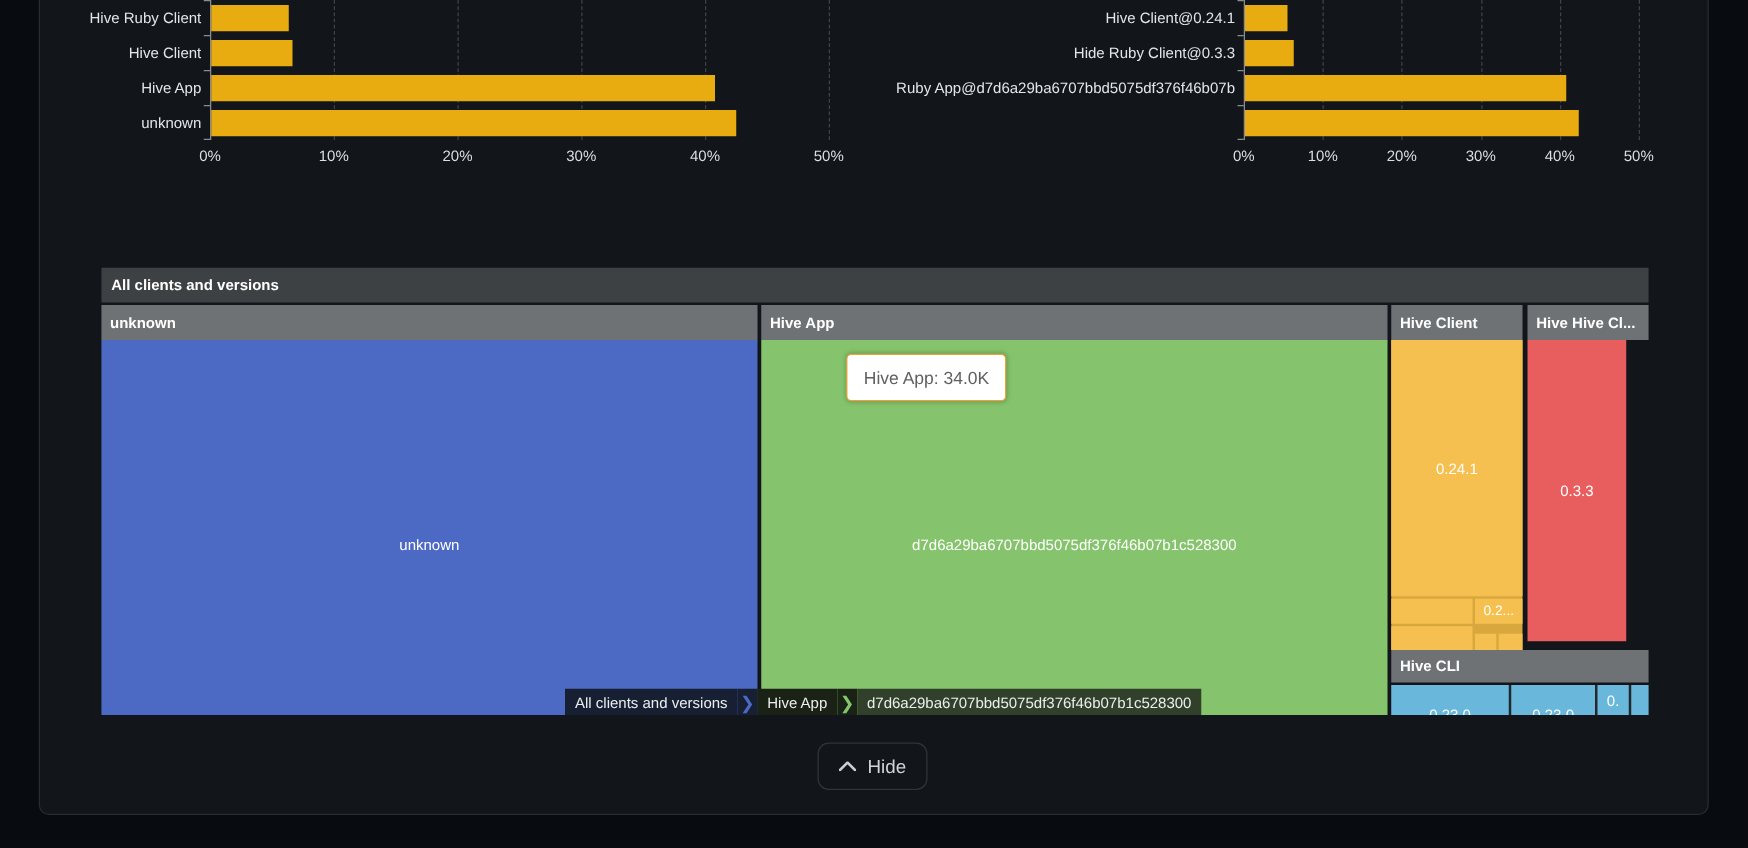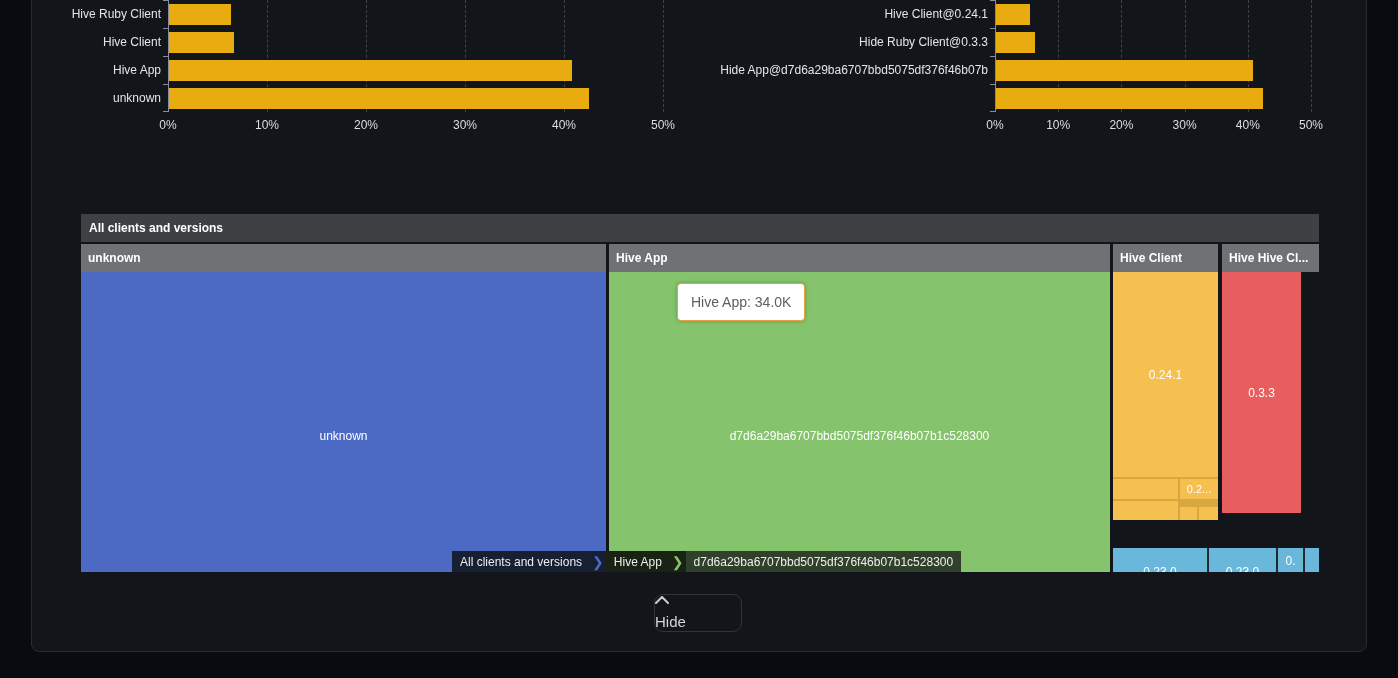--- a/index.html
+++ b/index.html
@@ -31,22 +31,22 @@
   .tm-center { display:flex; align-items:center; justify-content:center; }
 
   .tooltip { left:596px; top:69px; background:#ffffff; border:1px solid #e9a23b; border-radius:4px;
              padding:10px 13px; font-size:14px; color:#5f5f5f; white-space:nowrap; box-shadow:0 0 4px rgba(0,0,0,.25); }
 
   .breadcrumb { left:371px; top:337px; height:22px; display:flex; align-items:stretch; }
   .bc-item { color:#eceeee; font-size:12px; line-height:22px; padding:0 8px; white-space:nowrap; }
   .bc-sep { font-size:14px; font-weight:bold; line-height:22px; padding:0 2px; }
 
   .hide-btn { left:654px; top:594px; width:88px; height:38px; border:1px solid #2f343c; border-radius:9px;
-              background:transparent; display:flex; justify-content:center; gap:9px;
-              color:#d2d5da; font-size:15px; cursor:pointer;flex-direction:column; }
+              background:transparent; display:flex; align-items:center; justify-content:center; gap:9px;
+              color:#d2d5da; font-size:15px; cursor:pointer; }
 </style>
 </head>
 <body>
 
 <div class="abs panel"></div>
 
 <div class="abs chart" id="chart-left">
     <div class="abs tick-label" style="left: 146px;">0%</div>
     <div class="abs grid-line" style="left: 267px;"></div>
     <div class="abs tick-label" style="left: 245px;">10%</div>
@@ -88,21 +88,21 @@
     <div class="abs axis-line" style="left: 995px;"></div>
     <div class="abs axis-tick" style="left: 990px; top: 0px;"></div>
     <div class="abs axis-tick" style="left: 990px; top: 28px;"></div>
     <div class="abs axis-tick" style="left: 990px; top: 56px;"></div>
     <div class="abs axis-tick" style="left: 990px; top: 84px;"></div>
     <div class="abs axis-tick" style="left: 990px; top: 111px;"></div>
     <div class="abs cat-label" style="left: 640px; width: 348px; top: 4px;">Hive Client@0.24.1</div>
     <div class="abs bar" style="left: 996px; top: 4px; width: 34px; background: rgb(232, 172, 16);"></div>
     <div class="abs cat-label" style="left: 640px; width: 348px; top: 32px;">Hide Ruby Client@0.3.3</div>
     <div class="abs bar" style="left: 996px; top: 32px; width: 39px; background: rgb(232, 172, 16);"></div>
-    <div class="abs cat-label" style="left: 640px; width: 348px; top: 60px;">Hide App@d7d6a29ba6707bbd5075df376f46b07b</div>
+    <div class="abs cat-label" style="left: 640px; width: 348px; top: 60px;">Ruby App@d7d6a29ba6707bbd5075df376f46b07b</div>
     <div class="abs bar" style="left: 996px; top: 60px; width: 257px; background: rgb(232, 172, 16);"></div>
     <div class="abs bar" style="left: 996px; top: 88px; width: 267px; background: rgb(232, 172, 16);"></div>
   </div>
 
 <div class="abs treemap">
 
   <div class="abs tm-root-header">All clients and versions</div>
 
   <div class="abs tm-header" style="left:0;top:30px;width:525px;">unknown</div>
   <div class="abs tm-body" style="left: 0px; top: 58px; width: 525px; height: 300px; background: rgb(76, 105, 196);">
@@ -126,20 +126,21 @@
     <div class="abs" style="left: 0px; top: 229px; width: 65px; height: 19px; background: rgb(245, 192, 79);"></div>
     <div class="abs" style="left: 67px; top: 235px; width: 17px; height: 13px; background: rgb(245, 192, 79);"></div>
     <div class="abs" style="left: 86px; top: 235px; width: 19px; height: 13px; background: rgb(245, 192, 79);"></div>
   </div>
 
   <div class="abs tm-header" style="left:1141px;top:30px;width:97px;">Hive Hive Cl...</div>
   <div class="abs tm-body tm-center" style="left: 1141px; top: 58px; width: 79px; height: 241px; background: rgb(232, 93, 93);">
     <span class="tm-label">0.3.3</span>
   </div>
 
+  <div class="abs tm-header" style="left:1032px;top:306px;width:206px;height:26px;line-height:26px;">Hive CLI</div>
   <div class="abs" style="left:1032px;top:334px;width:206px;height:24px;background:#23282e;">
     <div class="abs" style="left: 0px; top: 0px; width: 94px; height: 24px; background: rgb(105, 184, 220);">
       <span class="abs tm-label" style="bottom:-7px;left:0;">0.23.0</span>
     </div>
     <div class="abs" style="left: 96px; top: 0px; width: 67px; height: 24px; background: rgb(105, 184, 220);">
       <span class="abs tm-label" style="bottom:-7px;left:0;">0.23.0</span>
     </div>
     <div class="abs" style="left: 165px; top: 0px; width: 25px; height: 24px; background: rgb(105, 184, 220);">
       <span class="abs tm-label" style="top:6px;left:0;">0.</span>
     </div>

